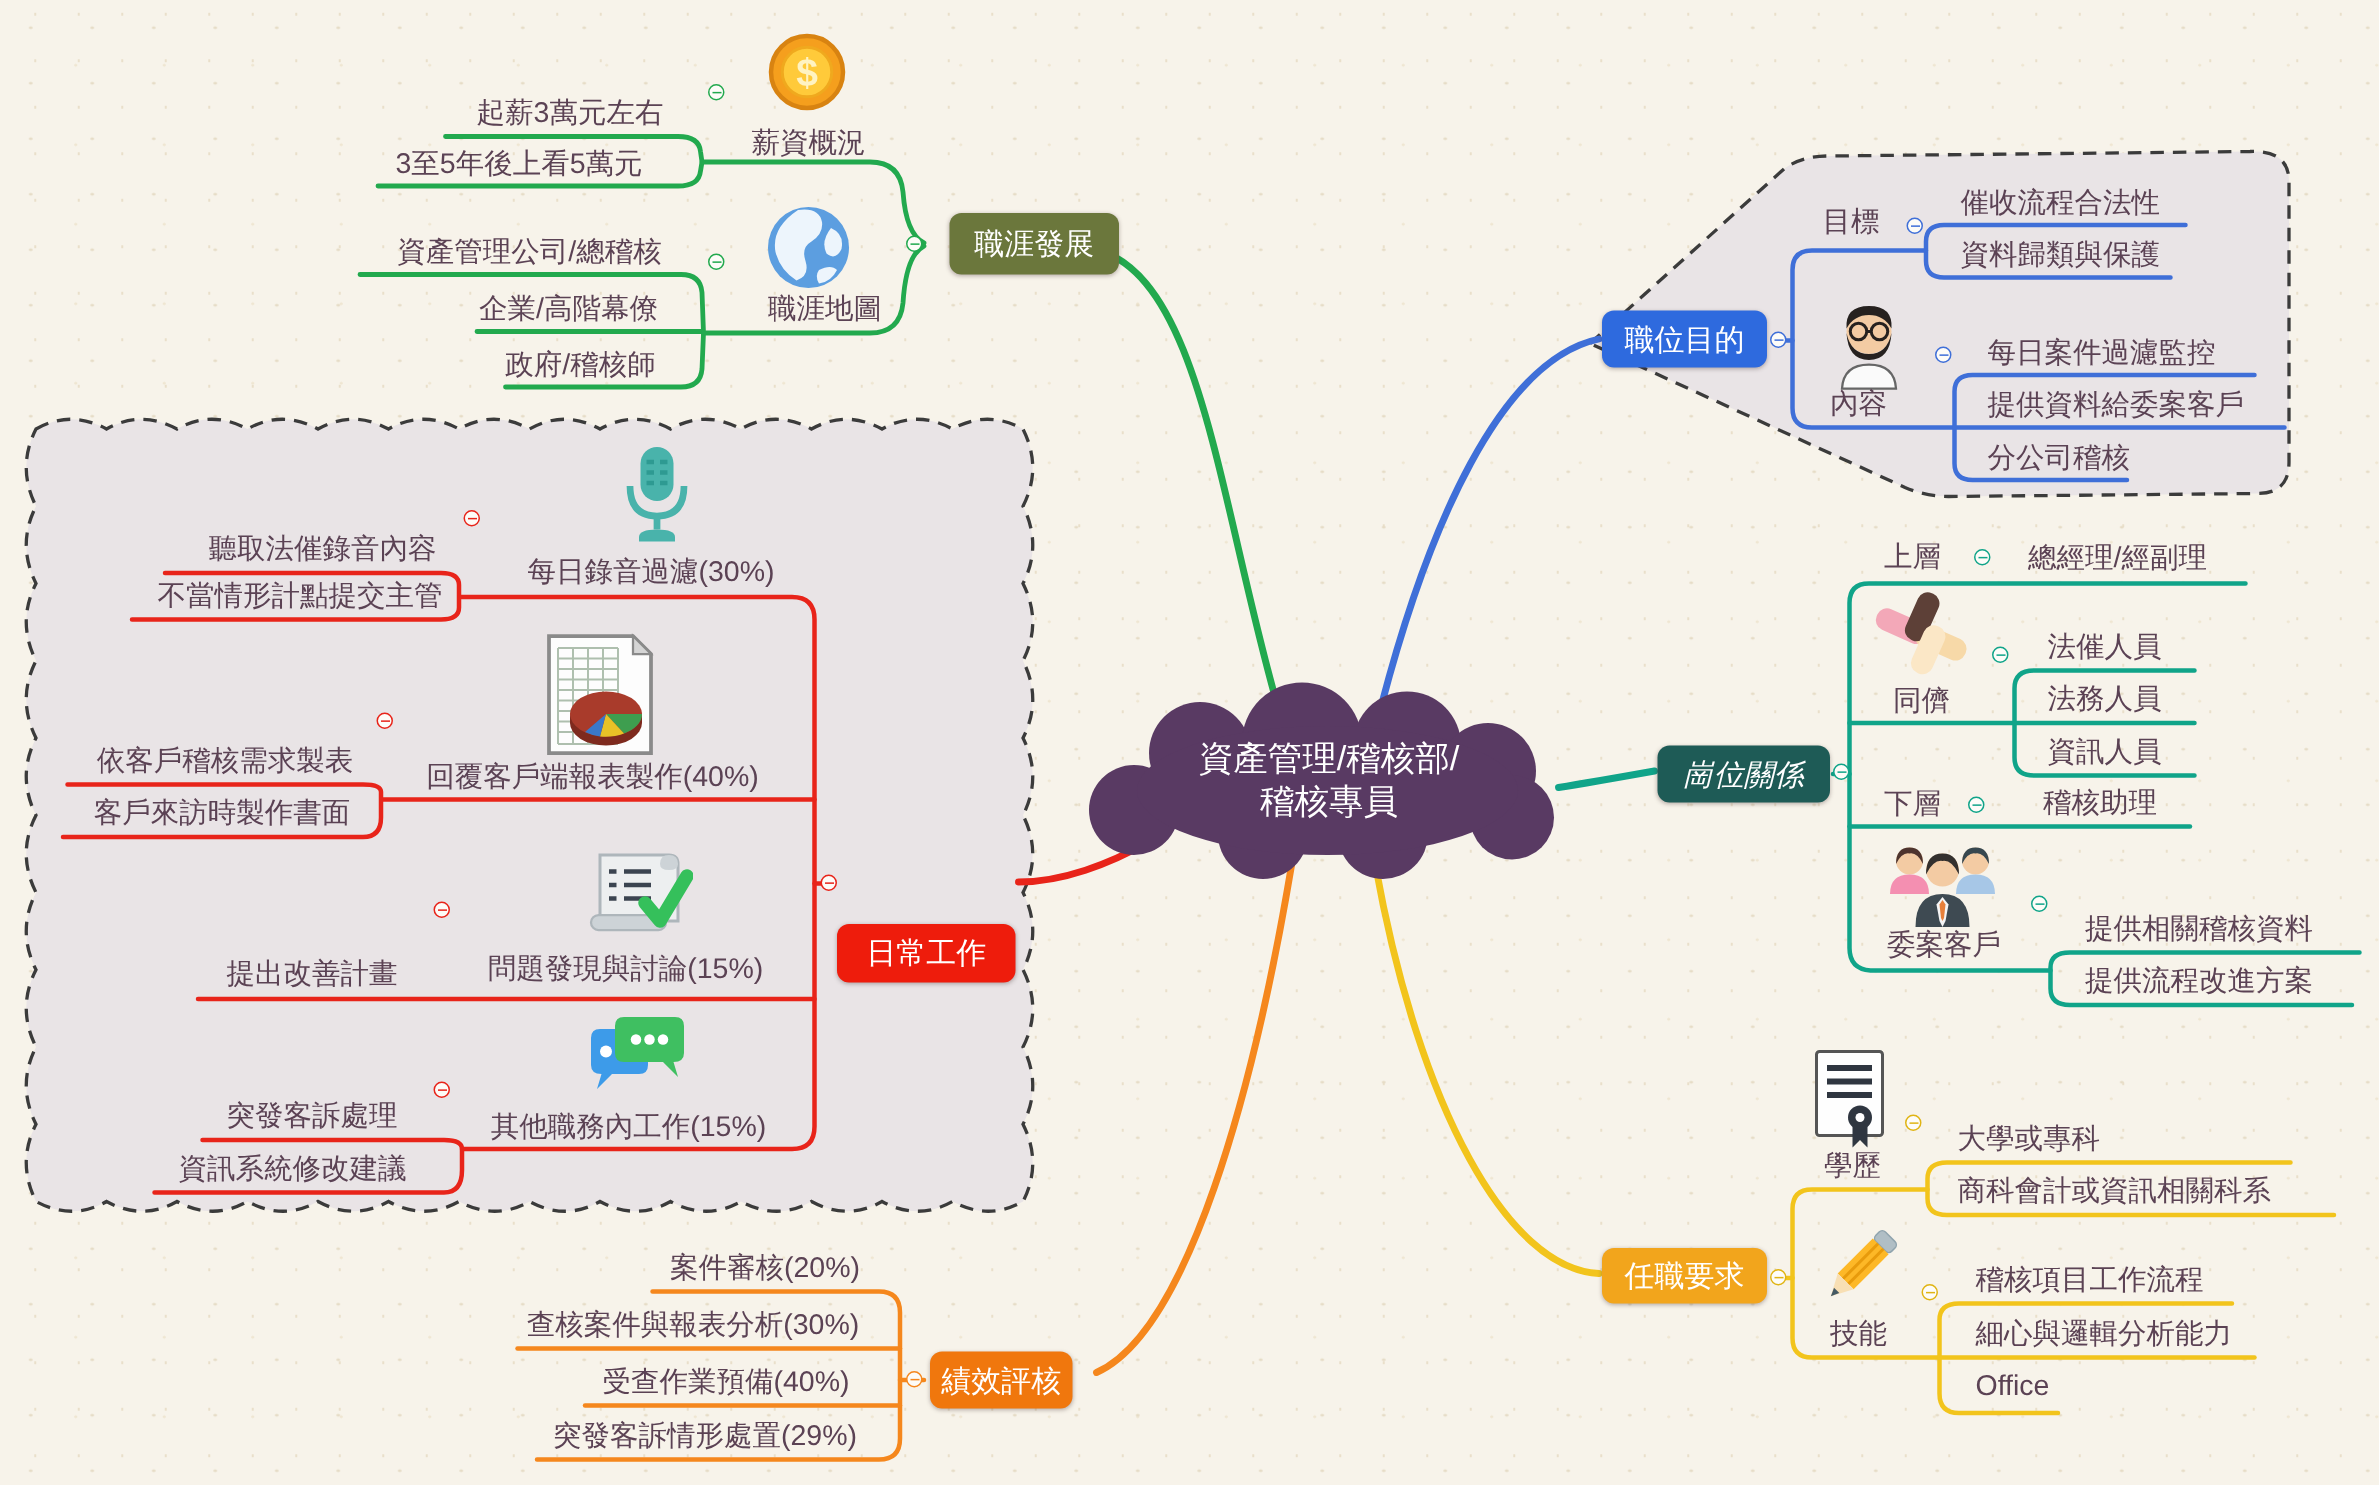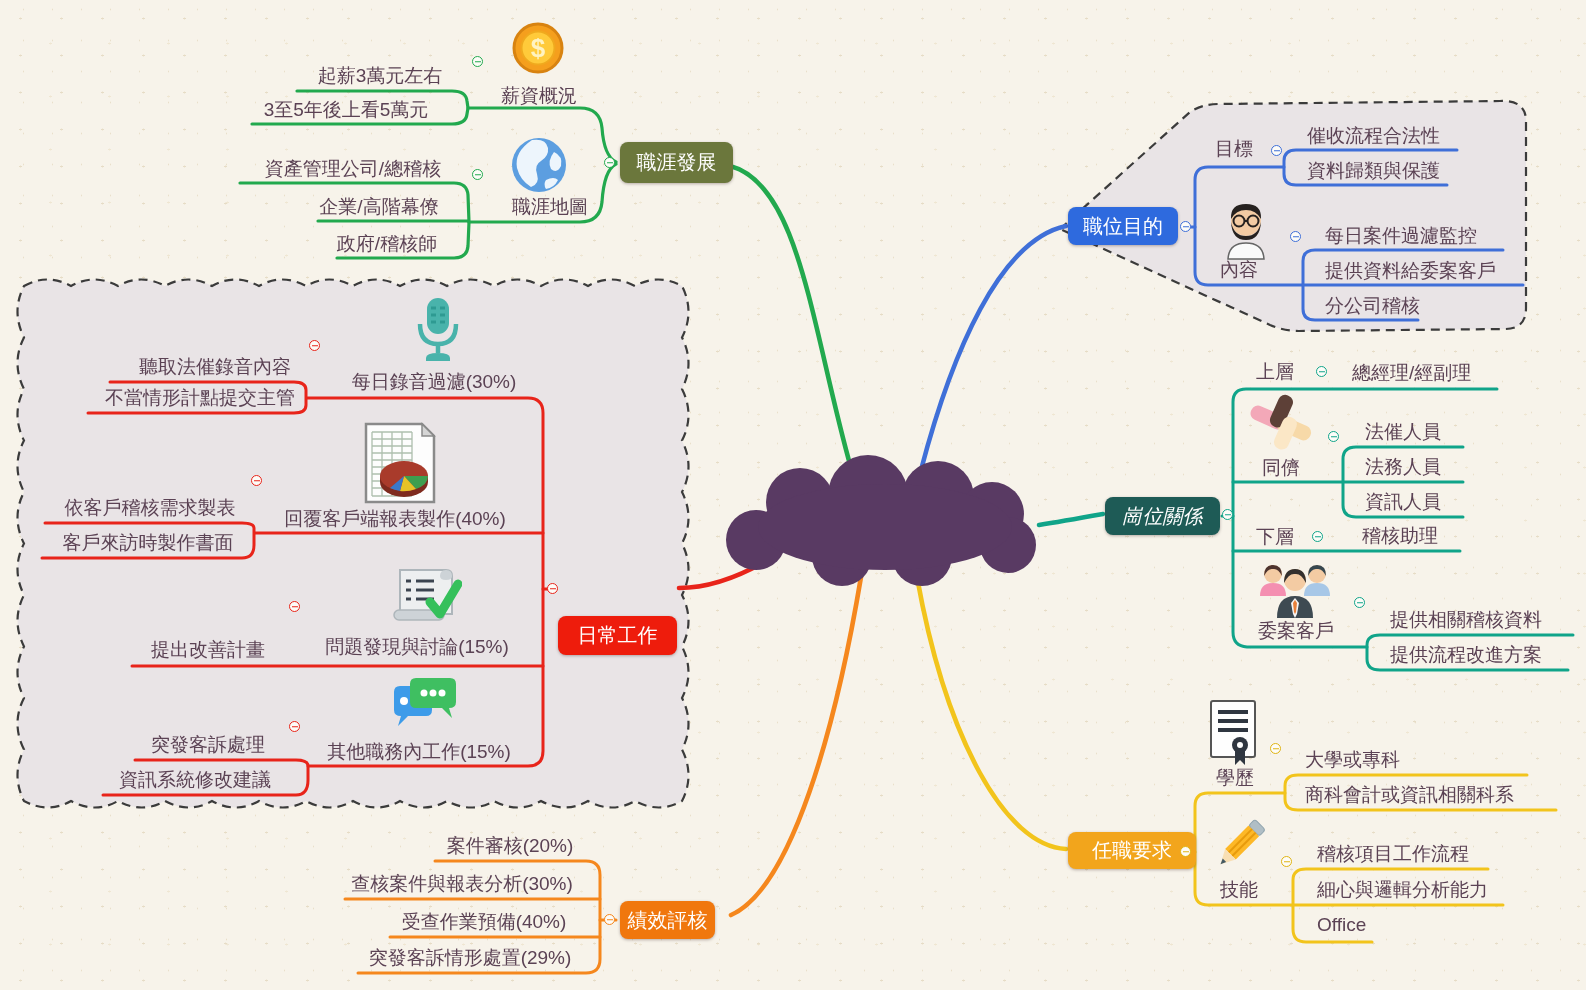--- a/index.html
+++ b/index.html
@@ -12,21 +12,21 @@
       radial-gradient(#efe6d2 1px, transparent 1.2px),
       radial-gradient(#e9dfca 0.8px, transparent 1px);
     background-size:41px 37px, 59px 53px, 29px 31px;
     background-position:0 0, 21px 17px, 9px 25px;
   }
   svg.underlay{position:absolute;left:0;top:0;z-index:1;}
   .lf{position:absolute;white-space:nowrap;font-size:19px;color:#5b4254;z-index:3;line-height:1.15;}
   .lf.c{transform:translateX(-50%);}
   .node{position:absolute;display:flex;align-items:center;justify-content:center;color:#fff;
         font-size:20px;border-radius:8px;z-index:4;white-space:nowrap;box-shadow:0 1px 3px rgba(60,40,40,.35);}
-  .node-career{background:#6b773c;}
+  .node-career{background:#6b773c;margin-left:13px;}
   .node-purpose{background:#2e6ade;}
   .node-daily{background:#ee1c0c;margin-top:48px;}
   .node-relations{background:#1e5b56;font-style:italic;}
   .node-performance{background:#f0770d;}
   .node-requirements{background:#f2a51c;}
   .ic{position:absolute;z-index:3;}
   .mk{position:absolute;width:11px;height:11px;border-radius:50%;border:1.5px solid currentColor;
       background:#fdfcf8;z-index:5;box-sizing:border-box;}
   .mk::after{content:"";position:absolute;left:1.5px;right:1.5px;top:50%;height:1.5px;
       transform:translateY(-50%);background:currentColor;}
@@ -245,22 +245,26 @@
     <circle cx="32" cy="17" r="3.5" fill="#fff"></circle>
       <circle cx="41" cy="17" r="3.5" fill="#fff"></circle>
     <circle cx="50" cy="17" r="3.5" fill="#fff"></circle>
   </svg>
 
   <div class="node node-career" style="left:620px;top:142px;width:113px;height:41px">職涯發展</div>
   <div class="node node-purpose" style="left:1068px;top:207px;width:110px;height:38px">職位目的</div>
   <div class="node node-daily" style="left:558px;top:568px;width:119px;height:39px">日常工作</div>
   <div class="node node-relations" style="left:1105px;top:497px;width:115px;height:38px">崗位關係</div>
   <div class="node node-performance" style="left:620px;top:901px;width:95px;height:38px">績效評核</div>
-  <div class="node node-requirements" style="left:1068px;top:832px;width:128px;height:37px">任職要求</div>
-
+  <div class="node node-requirements" style="left:1068px;top:832px;width:110px;height:37px">任職要求</div>
+
+  <div class="cloud-text">
+    <div>資產管理/稽核部/</div>
+    <div>稽核專員</div>
+  </div>
 
   <div class="lf c" style="left:539px;top:85px">薪資概況</div>
   <div class="lf c" style="left:380px;top:65px">起薪3萬元左右</div>
   <div class="lf c" style="left:346px;top:99px">3至5年後上看5萬元</div>
   <div class="lf c" style="left:550px;top:196px">職涯地圖</div>
   <div class="lf c" style="left:353px;top:158px">資產管理公司/總稽核</div>
   <div class="lf c" style="left:379px;top:196px">企業/高階幕僚</div>
   <div class="lf c" style="left:387px;top:233px">政府/稽核師</div>
 
   <div class="lf c" style="left:1234px;top:138px">目標</div>

